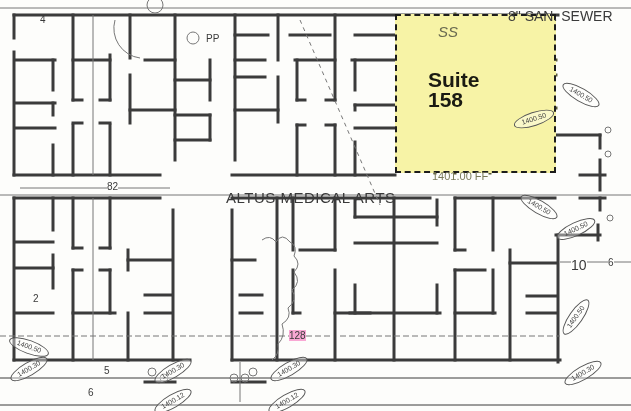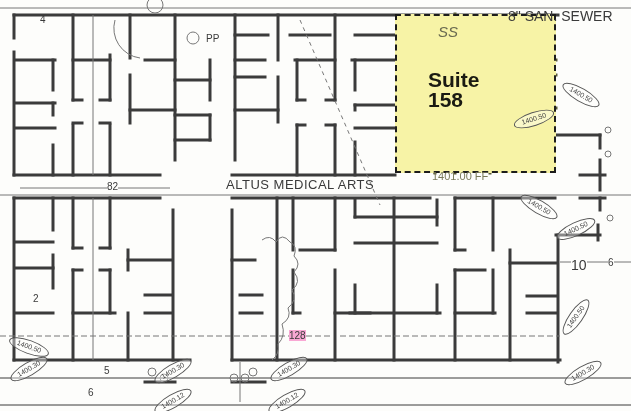--- a/index.html
+++ b/index.html
@@ -196,21 +196,21 @@
       <circle cx="610" cy="218" r="3"></circle>
     </g>
   </svg>
 
   <div class="suite-box"></div>
   <div class="suite-title">
     <div>Suite</div>
     <div>158</div>
   </div>
 
-  <div class="lbl" style="left:226px;top:177px;font-size:13px;letter-spacing:0.5px;text-align:center;">ALTUS MEDICAL ARTS</div>
+  <div class="lbl" style="left:226px;top:189px;font-size:15px;letter-spacing:0.5px;text-align:center;">ALTUS MEDICAL ARTS</div>
   <div class="lbl" style="left:438px;top:23px;font-size:15px;color:#6a6a50;font-style:italic;">SS</div>
   <div class="lbl" style="left:508px;top:8px;font-size:14px;">8" SAN. SEWER</div>
   <div class="lbl" style="left:186px;top:33px;font-size:10px;padding-left:20px;">PP</div>
   <div class="lbl" style="left:432px;top:157px;font-size:11px;color:#7a7a5a;margin-top:13px;">1401.00 FF</div>
   <div class="lbl" style="left:40px;top:14px;font-size:10px;">4</div>
   <div class="lbl" style="left:86px;top:181px;font-size:10px;background:#fdfdfb;margin-left:21px;">82</div>
   <div class="lbl" style="left:33px;top:293px;font-size:10px;">2</div>
   <div class="lbl" style="left:104px;top:365px;font-size:10px;">5</div>
   <div class="lbl" style="left:88px;top:387px;font-size:10px;">6</div>
   <div class="lbl" style="left:289px;top:330px;font-size:10px;background:#f9a8d4;">128</div>

